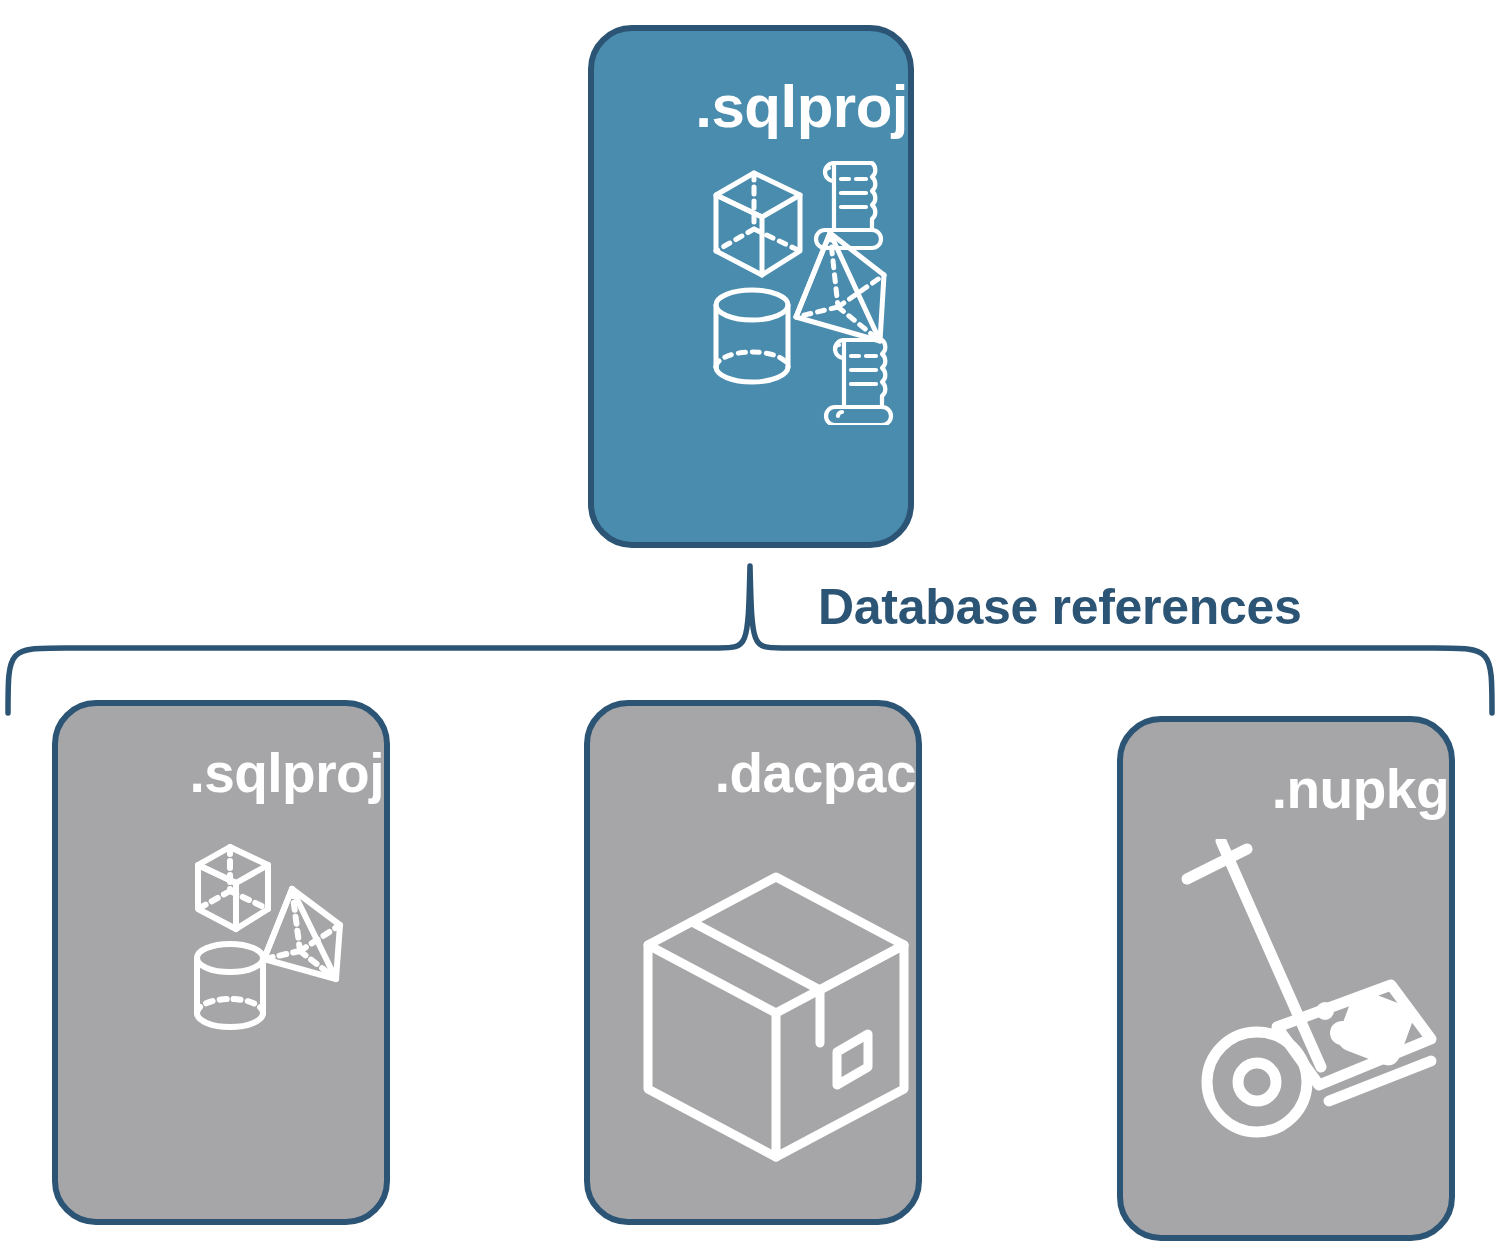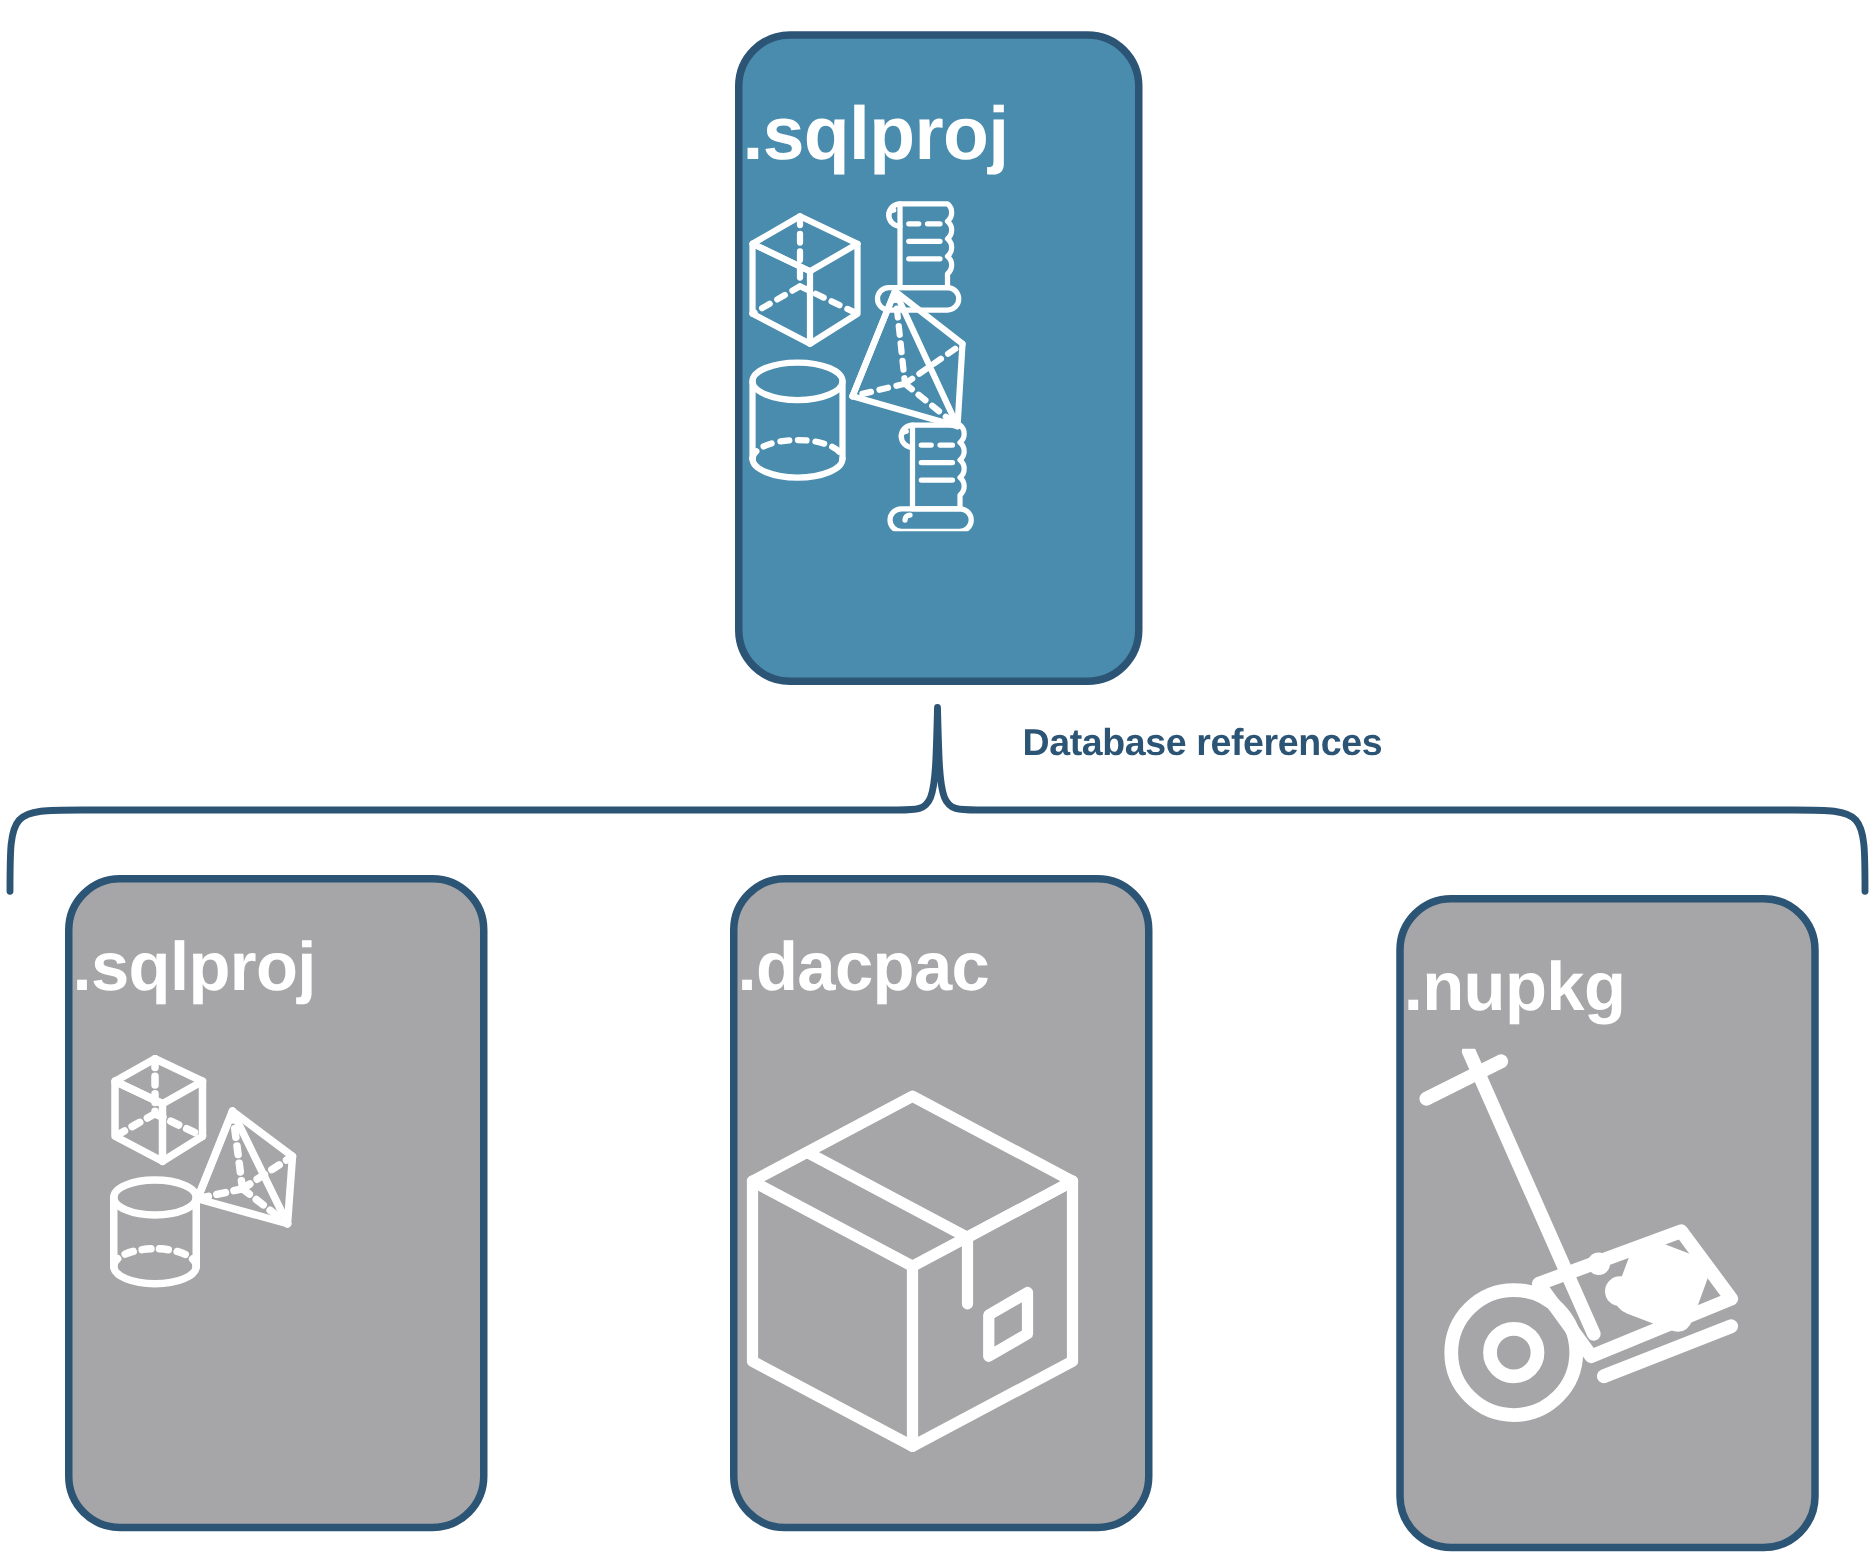--- a/index.html
+++ b/index.html
@@ -15,21 +15,21 @@
     font-family: "Liberation Sans", sans-serif;
     overflow: hidden;
   }
   .card {
     position: absolute;
     box-sizing: border-box;
     border: 6px solid #2C5475;
     border-radius: 44px;
     display: flex;
     flex-direction: column;
-    align-items: flex-start;
+    align-items: flex-end;
   }
   .card.primary {
     background: #4A8CAD;
   }
   .card.secondary {
     background: #A6A6A8;
   }
   .card-title {
     color: #ffffff;
     font-weight: bold;
@@ -81,21 +81,21 @@
     left: 0;
     top: 548px;
     width: 1500px;
     height: 175px;
     pointer-events: none;
   }
   #bracket-label {
     position: absolute;
     left: 818px;
     top: 578px;
-    font-size: 30px;
+    font-size: 50px;
     font-weight: bold;
     color: #2C5475;
     letter-spacing: -0.3px;
     white-space: nowrap;
     user-select: none;
   }
 </style>
 </head>
 <body>
 

